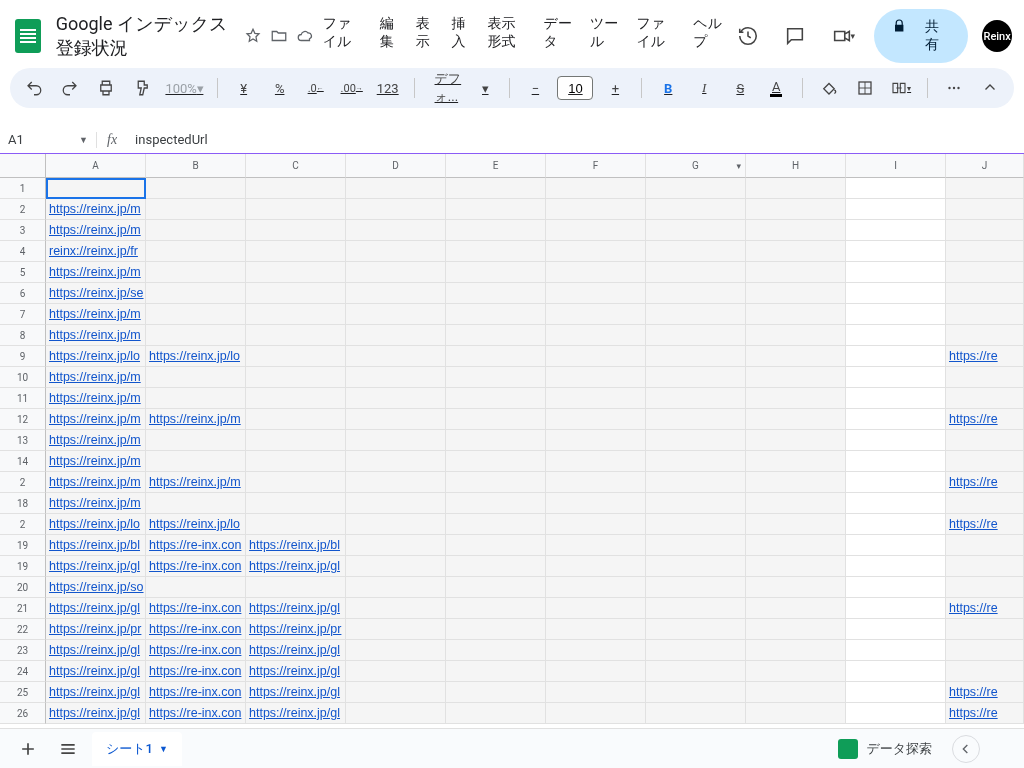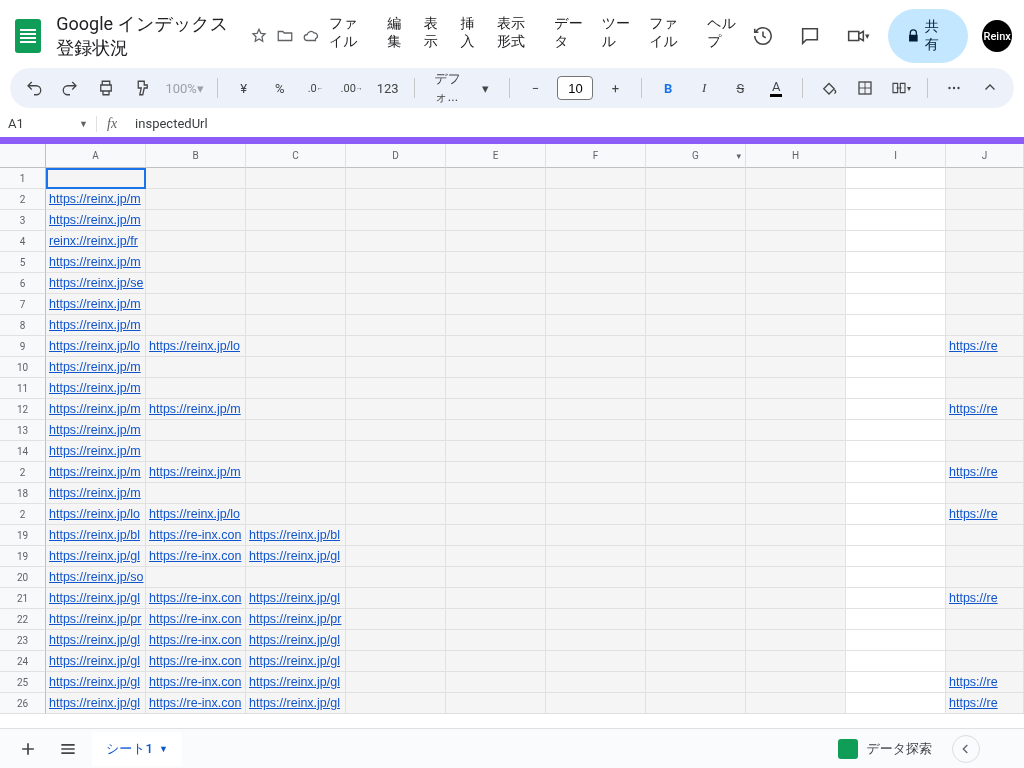--- a/index.html
+++ b/index.html
@@ -10,32 +10,32 @@
 .logo-sq { width: 26px; height: 34px; background: #0f9d58; border-radius: 3px; position: relative; }
 .logo-sq::after { content: ""; position: absolute; left: 5px; right: 5px; top: 10px; bottom: 8px; background: repeating-linear-gradient(#fff, #fff 2px, #0f9d58 2px, #0f9d58 4px); }
 .title-area { display: flex; flex-direction: row; gap: 2px; }
 .title-row { display: flex; align-items: center; gap: 8px; }
 .doc-title { font-size: 18px; color: #202124; padding: 1px 6px; border-radius: 4px; }
 .title-icon { width: 18px; height: 18px; color: #5f6368; display: flex; align-items: center; justify-content: center; }
 .menus { display: flex; gap: 2px; }
 .menu-item { padding: 4px 7px; font-size: 14px; color: #202124; border-radius: 4px; cursor: pointer; }
 .top-right { margin-left: auto; display: flex; align-items: center; gap: 14px; }
 .top-icon { width: 36px; height: 36px; border-radius: 50%; display: flex; align-items: center; justify-content: center; color: #444; cursor: pointer; }
-.share-btn { background: #c3e7ff; border-radius: 40px; padding: 9px 18px; display: flex; align-items: center; gap: 4px; font-size: 14px; font-weight: 500; color: #001d35; cursor: pointer; }
+.share-btn { background: #c3e7ff; border-radius: 40px; padding: 9px 18px; display: flex; align-items: flex-start; gap: 19px; font-size: 14px; font-weight: 500; color: #001d35; cursor: pointer; }
 .avatar { width: 32px; height: 32px; border-radius: 50%; background: #000; color: #fff; display: flex; align-items: center; justify-content: center; font-size: 11px; font-weight: 500; }
 
-.toolbar { display: flex; align-items: center; gap: 8px; padding: 4px 10px; margin: 4px 10px 8px 10px; background: #edf2fa; border-radius: 24px; height: 40px; }
+.toolbar { display: flex; align-items: center; gap: 8px; padding: 4px 10px; margin: 4px 10px 18px 10px; background: #edf2fa; border-radius: 24px; height: 40px; text-decoration: underline; }
 .tb-btn { min-width: 28px; height: 28px; border-radius: 4px; display: flex; align-items: center; justify-content: center; color: #444; font-size: 13px; cursor: pointer; padding: 0 4px; }
 .tb-btn svg { width: 18px; height: 18px; }
 .tb-sep { width: 1px; height: 20px; background: #c7c7c7; margin: 0 4px; }
 .tb-font { padding: 0 8px; min-width: 70px; }
 .tb-size { border: 1px solid #747775; border-radius: 4px; width: 36px; height: 24px; text-align: center; font-size: 13px; background: #fff; }
 .tb-collapse { margin-left: auto; }
 
-.namebox-row { display: flex; align-items: flex-start; height: 28px; border-bottom: 7px solid #8b5cf6; }
+.namebox-row { display: flex; align-items: center; height: 28px; border-bottom: 1px solid #8b5cf6; }
 .namebox { width: 96px; padding: 0 8px; font-size: 13px; color: #3c4043; display: flex; align-items: center; gap: 6px; }
 .fx { padding: 0 10px; color: #5f6368; font-style: italic; font-family: serif; font-size: 14px; border-left: 1px solid #e0e0e0; }
 .formula { padding: 0 8px; font-size: 13px; color: #3c4043; }
 
 .grid { display: flex; height: 570px; overflow: hidden; position: relative; }
 .rowhdrs { width: 46px; flex-shrink: 0; }
 .corner { height: 24px; background: #f8f9fa; border-right: 1px solid #c0c0c0; border-bottom: 1px solid #c0c0c0; }
 .rowhdr { height: 21px; background: #f8f9fa; border-right: 1px solid #c0c0c0; border-bottom: 1px solid #e1e1e1; display: flex; align-items: center; justify-content: center; font-size: 10px; color: #5f6368; }
 .cells { flex: 1; overflow: hidden; }
 .colhdrs { display: flex; height: 24px; }

